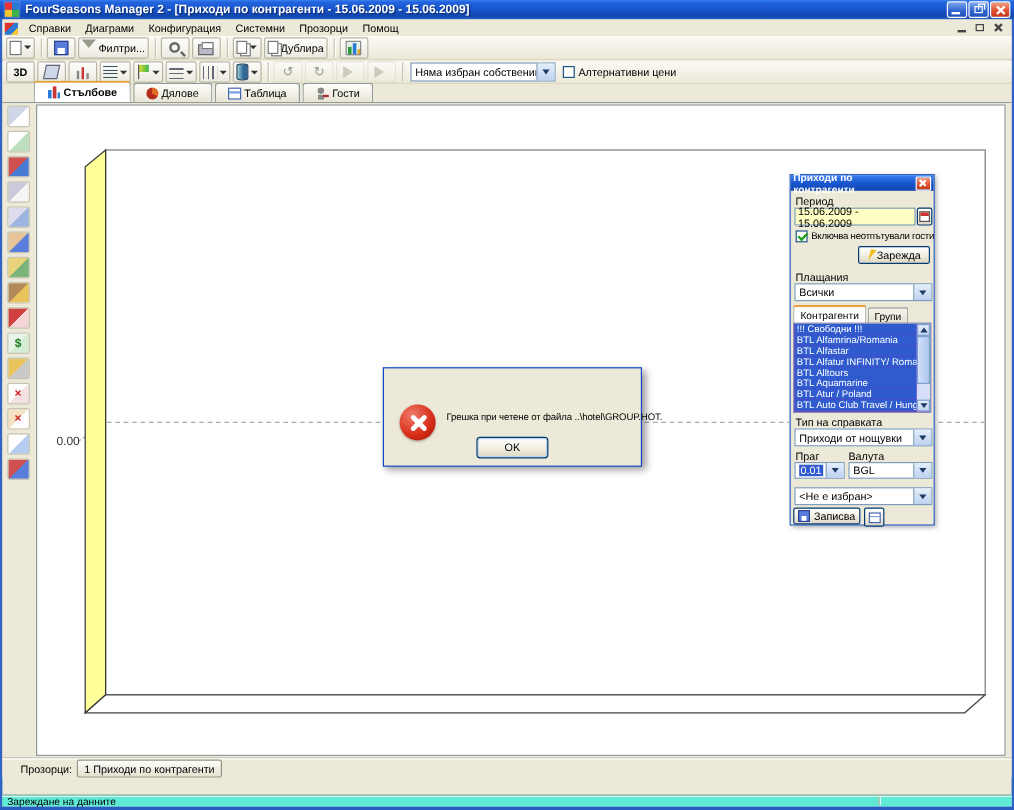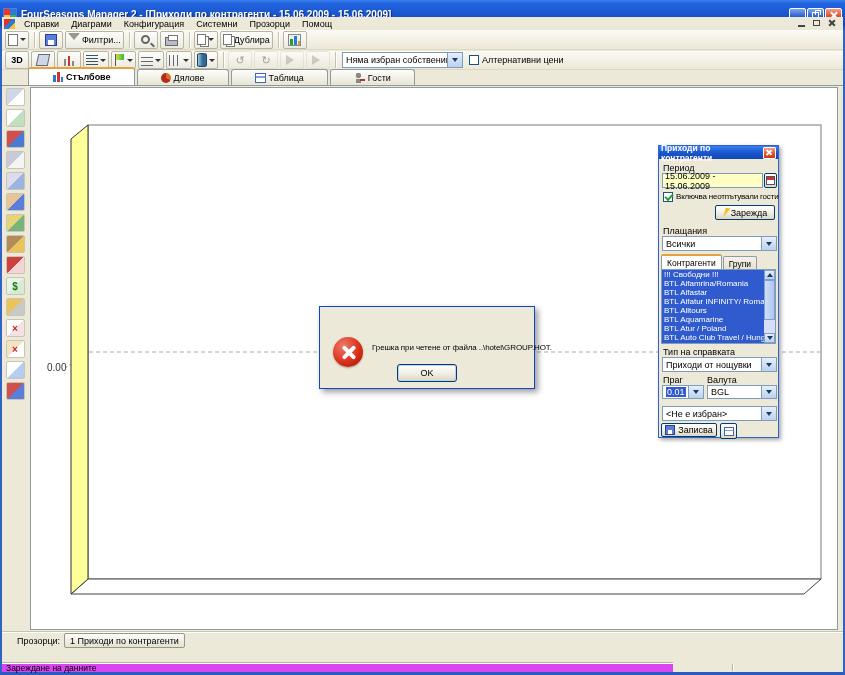--- a/index.html
+++ b/index.html
@@ -1,20 +1,20 @@
 <!DOCTYPE html>
 <html><head>
 <meta charset="utf-8">
 <style>
   html,body{margin:0;padding:0}
   body{width:845px;height:675px;overflow:hidden;font-family:"Liberation Sans",sans-serif;-webkit-font-smoothing:antialiased}
   #app{position:relative;width:845px;height:675px;background:#ece9d8;border-left:2px solid #2f63c5;border-right:2px solid #2f63c5;border-bottom:3px solid #2a5cc0;box-sizing:border-box}
 
   
-  .titlebar{position:absolute;left:-2px;top:0;width:845px;height:29px;display:flex;align-items:center;padding:0 3px;box-sizing:border-box;
+  .titlebar{position:absolute;left:-2px;top:0;width:845px;height:16px;display:flex;align-items:center;padding:0 3px;box-sizing:border-box;
     background:linear-gradient(180deg,#3a80f0 0%,#2264de 12%,#1a57d0 45%,#1146ae 85%,#2a63c8 100%)}
   .title-text{color:#fff;font-size:10px;font-weight:bold;margin-left:4px;text-shadow:1px 1px 1px #0a2a6e;white-space:nowrap;flex:1;overflow:hidden}
   .quad{width:12px;height:12px;display:inline-block;border:1px solid #fff3;background:
     linear-gradient(90deg,#e33 0 50%,#2a7bd4 50%) 0 0/12px 6px no-repeat,
     linear-gradient(90deg,#f7c531 0 50%,#3bb54a 50%) 0 6px/12px 6px no-repeat}
   .tb-btn{width:17px;height:14px;border:1px solid #fff;border-radius:2px;margin-left:1px;position:relative;display:inline-block;box-sizing:border-box;
     background:linear-gradient(180deg,#7da7ef,#2e63cf 60%,#1f50b5)}
   .tb-btn.close{background:linear-gradient(180deg,#f3a186,#e4512f 55%,#c23a18)}
   .tb-btn .dash{position:absolute;left:3px;bottom:2px;width:7px;height:2px;background:#fff}
   .tb-btn .rst{position:absolute;left:4px;top:3px;width:7px;height:6px;border:1px solid #fff;box-sizing:border-box}
@@ -73,41 +73,41 @@
 
   .xp-combo{height:16px;border:1px solid #7f9db9;background:#fff;display:flex;align-items:center;box-sizing:border-box;font-size:9px}
   .xp-combo .txt{flex:1;padding:0 3px;white-space:nowrap;overflow:hidden}
   .dda{width:14px;height:100%;border-left:1px solid #7f9db9;background:linear-gradient(180deg,#e6eefb,#bcd2f0);display:flex;align-items:center;justify-content:center}
   .dda i{width:0;height:0;border:3px solid transparent;border-top:4px solid #1d3a63;margin-top:3px}
   .cb{width:10px;height:10px;border:1px solid #1c5180;background:#fff;display:inline-block;position:relative;box-sizing:border-box}
   .cb.checked:after{content:"";position:absolute;left:1px;top:1px;width:6px;height:3px;border:2px solid #21a121;border-top:none;border-right:none;transform:rotate(-45deg)}
 
   
   .tabsrow{position:absolute;left:0;top:70px;width:841px;height:16px;display:flex;align-items:flex-end;padding-left:26px;box-sizing:border-box;border-bottom:1px solid #919b9c;background:#ece9d8}
-  .vtab{height:15px;display:flex;align-items:center;gap:3px;padding:0 23px;font-size:9px;border:1px solid #919b9c;border-bottom:none;border-radius:3px 3px 0 0;background:linear-gradient(180deg,#fdfdfb,#e8e5d4);margin-right:2px}
+  .vtab{height:15px;display:flex;align-items:center;gap:3px;padding:0 10px;font-size:9px;border:1px solid #919b9c;border-bottom:none;border-radius:3px 3px 0 0;background:linear-gradient(180deg,#fdfdfb,#e8e5d4);margin-right:2px}
   .vtab.active{background:#fff;height:16px;border-top:2px solid #e5a23c;font-weight:bold;position:relative;z-index:2}
   .ti{width:11px;height:10px;display:inline-block;position:relative}
   .ti-bars{background:linear-gradient(#2a7bd4,#2a7bd4) 1px 3px/3px 7px no-repeat,linear-gradient(#c33,#c33) 5px 0/3px 10px no-repeat,linear-gradient(#2a7bd4,#2a7bd4) 9px 5px/2px 5px no-repeat}
   .ti-pie{border-radius:50%;background:conic-gradient(#e06a1f 0 120deg,#b42c1c 120deg 360deg);width:10px;height:10px}
   .ti-table{background:#fff;border:1px solid #46a;box-sizing:border-box}
   .ti-table:before{content:"";position:absolute;left:0;top:2px;right:0;height:2px;background:#7aa3e0}
   .ti-guest{background:radial-gradient(circle at 40% 25%,#888 2.5px,transparent 3px),linear-gradient(#a33,#a33) 6px 6px/5px 2px no-repeat,linear-gradient(#888,#888) 2px 6px/5px 4px no-repeat}
 
   
   .workspace{position:absolute;left:0;top:86px;width:841px;height:546px;background:#ece9d8}
   .side{position:absolute;left:1px;top:2px;width:24px;display:flex;flex-direction:column;align-items:center;gap:3px}
   .s-i{width:17px;height:16px;border:1px solid #c9c5b4;border-radius:2px;background:linear-gradient(135deg,var(--a) 0 49%,var(--b) 51%);display:flex;align-items:center;justify-content:center;font-size:10px;font-weight:bold}
   .canvas{position:absolute;left:28px;top:1px;width:808px;height:543px;background:#fff;border:1px solid #919b9c;box-sizing:border-box}
   .canvas svg{display:block}
 
   
   .winrow{position:absolute;left:0;top:632px;width:841px;height:16px;display:flex;align-items:center;font-size:9px;background:#ece9d8;border-top:1px solid #fff;box-shadow:0 -1px 0 #c6c2b0;padding-left:15px;box-sizing:border-box}
   .chipbtn{height:13px;display:flex;align-items:center;padding:0 5px;border:1px solid #9a9685;border-radius:2px;background:linear-gradient(180deg,#fdfdfb,#e4e1d0);margin-left:4px;font-size:9px}
   .autorow{position:absolute;left:0;top:648px;width:841px;height:14px;display:flex;align-items:center;background:#ece9d8;border-top:1px solid #d7d3c0;padding-left:3px;box-sizing:border-box}
-  .statusbar{position:absolute;left:0;top:662px;width:671px;height:10px;background:#d946ef;border-top:1px solid #b8b4a2;box-shadow:0 1px 0 #fff inset;font-size:8.5px;display:flex;align-items:center;padding-left:4px;box-sizing:border-box}
+  .statusbar{position:absolute;left:0;top:662px;width:841px;height:10px;background:#5eead4;border-top:1px solid #b8b4a2;box-shadow:0 1px 0 #fff inset;font-size:8.5px;display:flex;align-items:center;padding-left:4px;box-sizing:border-box}
   .statusbar .sbsep{position:absolute;left:730px;top:1px;bottom:1px;width:1px;background:#b8b4a2;box-shadow:1px 0 0 #fff}
   .ul-first::first-letter{text-decoration:underline}
 
   
   .panel{position:absolute;left:656px;top:145px;width:121px;height:293px;background:#ece9d8;border:1px solid #2f63c5;box-shadow:2px 2px 4px rgba(0,0,0,.35);z-index:5;box-sizing:border-box;font-size:9px}
   .p-title{position:absolute;left:0;top:0;right:0;height:13px;display:flex;align-items:center;padding:0 2px;background:linear-gradient(180deg,#3a80f0,#1a57d0 50%,#1146ae);color:#fff;font-weight:bold;font-size:8.5px}
   .p-close{width:11px;height:10px;margin-left:auto;position:relative;background:linear-gradient(180deg,#f3a186,#e4512f 55%,#c23a18);border:1px solid #fff;border-radius:1px}
   .p-close .xbar{left:4px;top:1px;width:1.5px;height:7px}
   .p-lbl{position:absolute;left:4px;color:#000}
   .p-field{position:absolute;border:1px solid #7f9db9;box-sizing:border-box;background:#fff;font-size:9px;display:flex;align-items:center;padding:0 2px}

